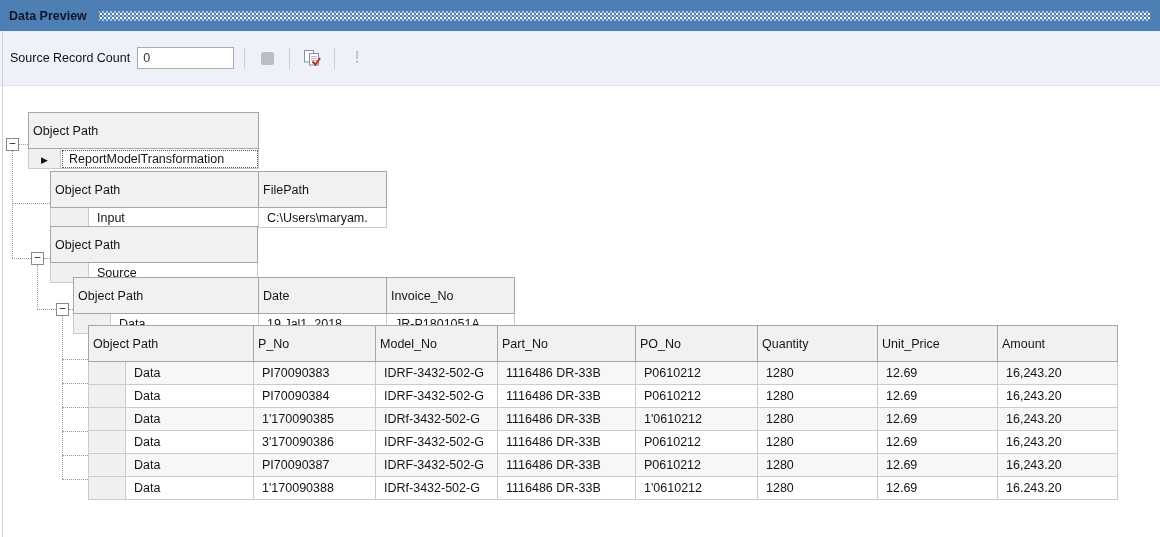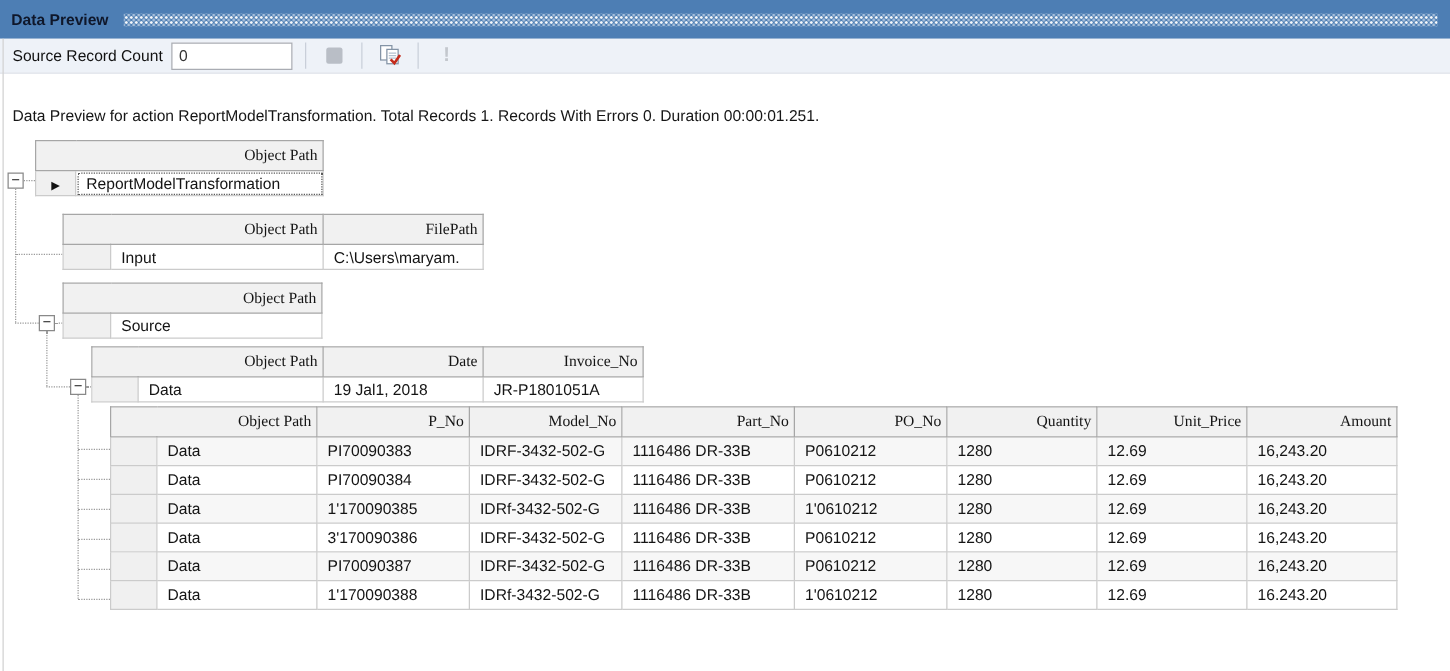--- a/index.html
+++ b/index.html
@@ -23,21 +23,21 @@
   .titlebar .grip{
     flex:1;height:10px;margin:0 10px 0 12px;
     background-image:
       radial-gradient(rgba(255,255,255,.95) 1px, rgba(255,255,255,0) 1.2px),
       radial-gradient(rgba(255,255,255,.55) 1px, rgba(255,255,255,0) 1.2px);
     background-size:4px 4px;
     background-position:0 1px,2px 3px;
   }
   
   .toolbar{
-    position:absolute;left:0;top:31px;width:1160px;height:28px;
+    position:absolute;left:0;top:31px;width:1160px;height:55px;
     background:var(--toolbar-bg);border-bottom:1px solid #e1e4ea;
     display:flex;align-items:center;
   }
   .tb-label{margin-left:10px;color:#111;white-space:nowrap;}
   .tb-input{
     margin-left:7px;width:97px;height:22px;border:1px solid #a9acb3;background:#fff;
     font-family:"Liberation Sans",sans-serif;font-size:12.5px;color:#333;padding:0 5px;outline:none;
   }
   .sep{width:1px;height:21px;background:#c9cfd9;margin:0 10px;}
   .tb-btn{
@@ -50,21 +50,21 @@
   .statusline{position:absolute;left:10px;top:86px;color:#161616;white-space:nowrap;}
   
   .left-edge{position:absolute;left:2px;top:31px;width:1px;height:506px;background:#d2d2d2;}
   
   table.grid{
     position:absolute;border-collapse:collapse;table-layout:fixed;
     font-size:12.5px;color:#141414;background:#fff;
   }
   table.grid th{
     background:var(--header-bg);border:1px solid #a6a6a6;font-weight:normal;
-    height:24px;text-align:right;overflow:hidden;white-space:nowrap;padding:0 4px;font-family:Liberation Serif, serif;
+    height:36px;text-align:left;overflow:hidden;white-space:nowrap;padding:0 4px;
   }
   table.grid td{
     border:1px solid #cbcbcb;height:20px;padding:0 0 0 8px;
     overflow:hidden;white-space:nowrap;text-align:left;background:#fff;
   }
   table.grid td.ind{background:#f0f0f0;padding:0;text-align:center;}
   table.detail td{height:23px;}
   table.detail tbody tr:nth-child(odd) td{background:#f7f7f7;}
   table.detail tbody tr:nth-child(odd) td.ind,
   table.detail tbody tr:nth-child(even) td.ind{background:#f0f0f0;}
@@ -106,23 +106,20 @@
         <line x1="8" y1="11.5" x2="14" y2="11.5" stroke="#b3c0cf"></line>
         <path d="M9.5 12.5 l3 3 L17 9" fill="none" stroke="#c42b1c" stroke-width="2.1"></path>
       </svg>
     </button>
     <div class="sep"></div>
     <button class="tb-btn">
       <span class="excl">!</span>
     </button>
   </div>
 
-  <div class="statusline">
-    <span>Data Preview for action ReportModelTransformation. Total Records 1. Records With Errors 0. Duration 00:00:01.251.</span>
-  </div>
 
   <div class="left-edge"></div>
 
   <div class="expander" style="left:6px;top:138px;">−</div>
   <div class="expander" style="left:31px;top:252px;">−</div>
   <div class="expander" style="left:56px;top:303px;">−</div>
 
   <div class="hline" style="left:19px;top:144px;width:9px;"></div>
   <div class="vline" style="left:12px;top:151px;height:107px;"></div>
   <div class="hline" style="left:12px;top:203px;width:38px;"></div>

